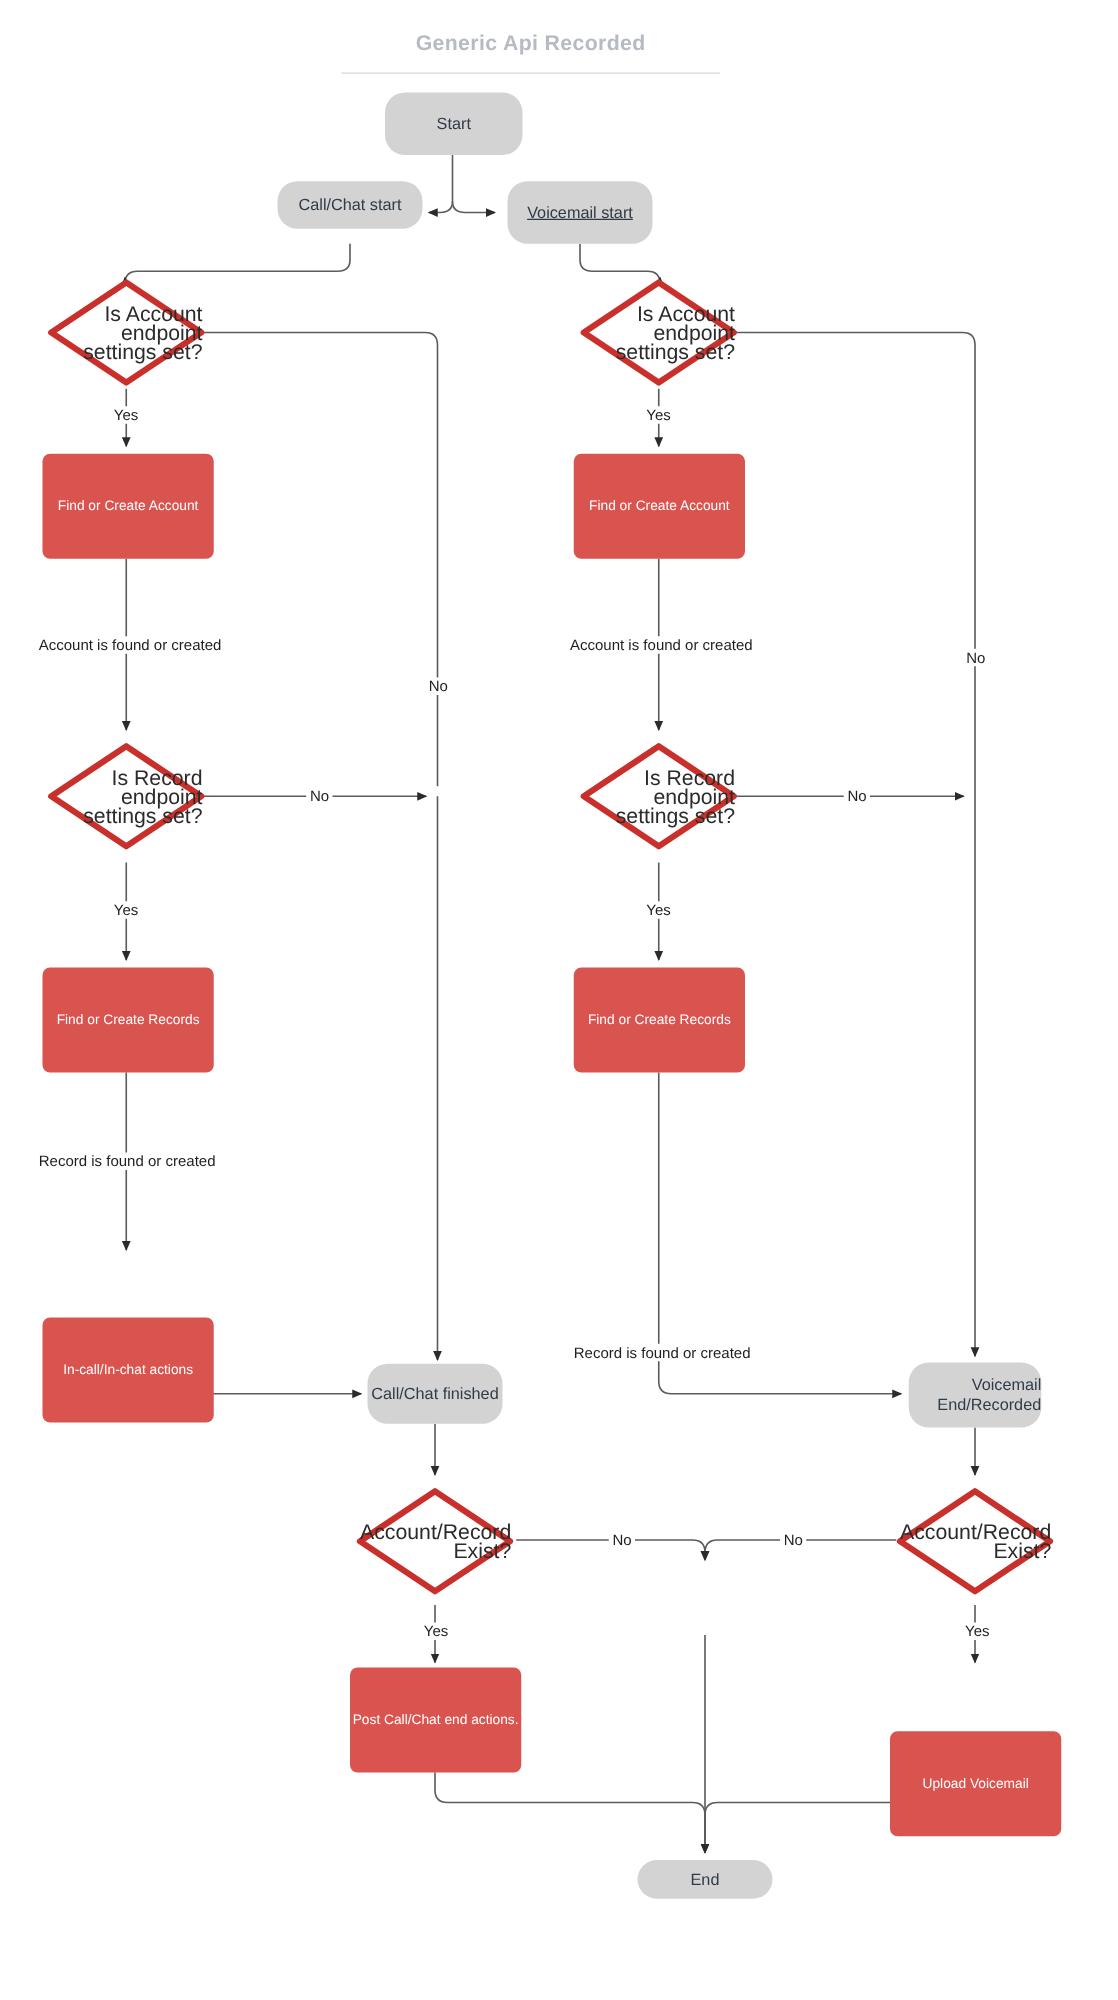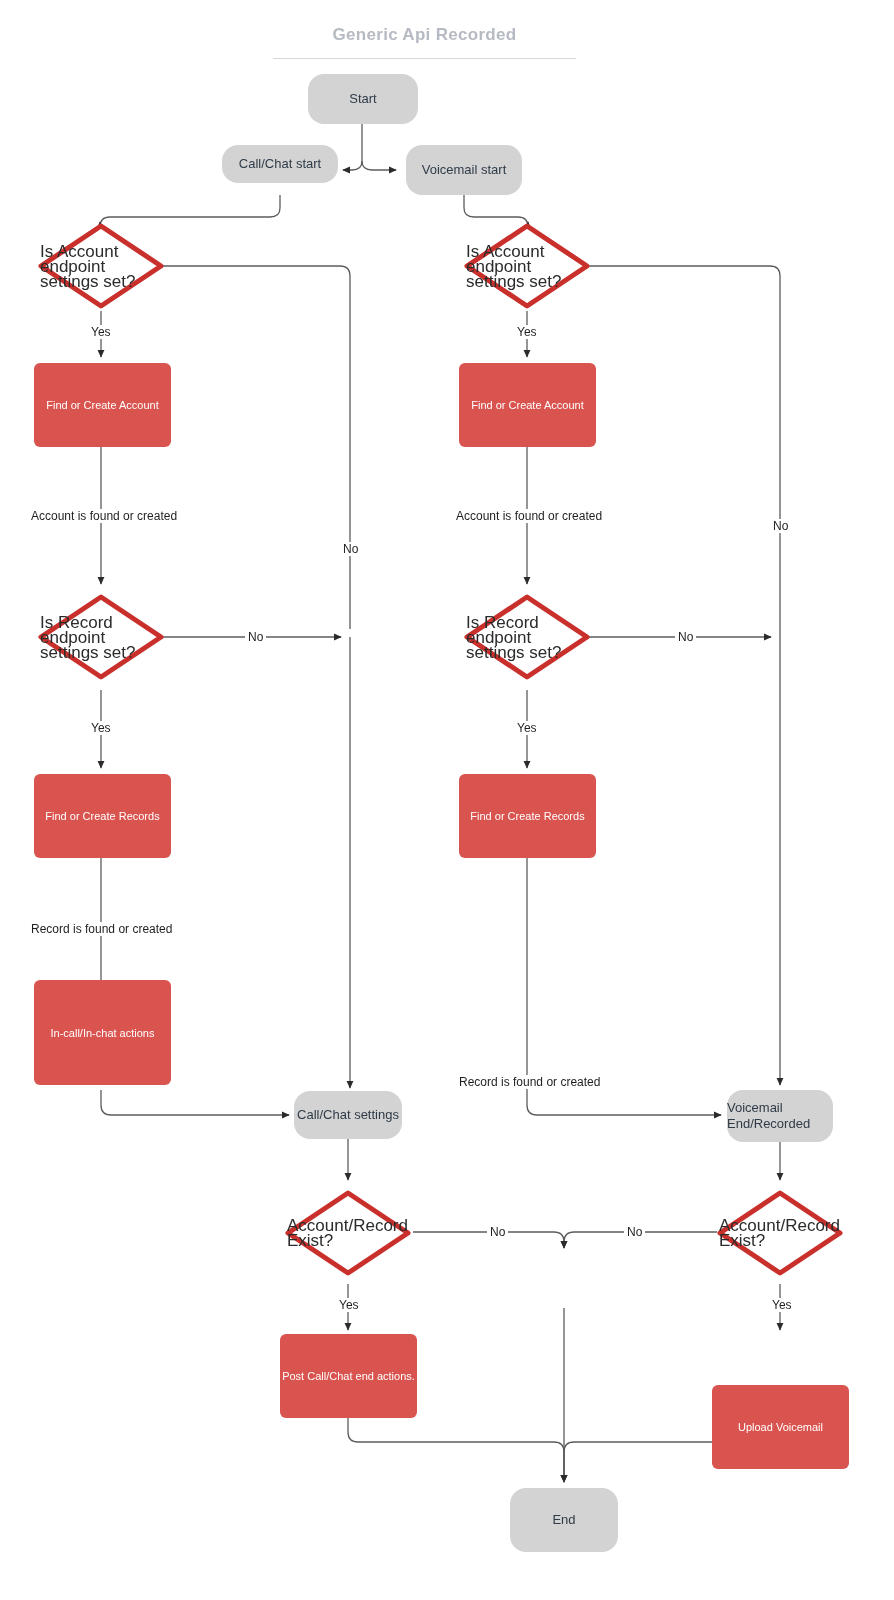--- a/index.html
+++ b/index.html
@@ -24,21 +24,21 @@
   }
 
   
   #edges{position:absolute;left:0;top:0;width:894px;height:1600px;}
   .edge{fill:none;stroke:#5c5c5c;stroke-width:1.3;}
 
   
   .node{
     position:absolute;box-sizing:border-box;
     display:flex;align-items:center;justify-content:center;
-    text-align:left;line-height:16px;
+    text-align:right;line-height:16px;
   }
   .node-term{
     background:#d3d3d4;border-radius:16px;color:#2f3b47;font-size:13px;
   }
   .node-proc{
     background:#d9534f;border-radius:6px;color:#ffffff;font-size:11px;
   }
   .node-dec{
     background:transparent;color:#2b2b2b;font-size:17px;line-height:15px;
   }
@@ -120,21 +120,21 @@
 
     <path class="edge" d="M780,1418 L780,1432 Q780,1442 770,1442 L574,1442 Q564,1442 564,1452 L564,1482" marker-end="url(#ah)"></path>
 
     <path class="edge" d="M564,1308 L564,1482" marker-end="url(#ah)"></path>
   </svg>
 
   <div class="node node-term" style="left:308px;top:74px;width:110px;height:50px;">Start</div>
 
   <div class="node node-term" style="left:222px;top:145px;width:116px;height:38px;">Call/Chat start</div>
 
-  <div class="node node-term" style="left:406px;top:145px;width:116px;height:50px;">Voicemail start</div>
+  <div class="node node-term" style="left:406px;top:145px;width:116px;height:50px;text-decoration:underline;">Voicemail start</div>
 
   <div class="node node-dec" style="left:36px;top:221px;width:130px;height:90px;">
     <svg class="dia-svg" width="130" height="90" viewBox="0 0 130 90">
       <polygon points="65,5 125,45 65,85 5,45" fill="#ffffff" stroke="#c9302c" stroke-width="5" stroke-linejoin="round"></polygon>
     </svg>
     <span class="dia-label">Is Account endpoint settings set?</span>
   </div>
 
   <div class="node node-dec" style="left:462px;top:221px;width:130px;height:90px;">
     <svg class="dia-svg" width="130" height="90" viewBox="0 0 130 90">
@@ -158,23 +158,23 @@
     <svg class="dia-svg" width="130" height="90" viewBox="0 0 130 90">
       <polygon points="65,5 125,45 65,85 5,45" fill="#ffffff" stroke="#c9302c" stroke-width="5" stroke-linejoin="round"></polygon>
     </svg>
     <span class="dia-label">Is Record endpoint settings set?</span>
   </div>
 
   <div class="node node-proc" style="left:34px;top:774px;width:137px;height:84px;">Find or Create Records</div>
 
   <div class="node node-proc" style="left:459px;top:774px;width:137px;height:84px;">Find or Create Records</div>
 
-  <div class="node node-proc" style="left:34px;top:980px;width:137px;height:105px;">In-call/In-chat actions</div>
-
-  <div class="node node-term" style="left:294px;top:1091px;width:108px;height:48px;">Call/Chat settings</div>
+  <div class="node node-proc" style="left:34px;top:1054px;width:137px;height:84px;">In-call/In-chat actions</div>
+
+  <div class="node node-term" style="left:294px;top:1091px;width:108px;height:48px;">Call/Chat finished</div>
 
   <div class="node node-term" style="left:727px;top:1090px;width:106px;height:52px;">Voicemail End/Recorded</div>
 
   <div class="node node-dec" style="left:283px;top:1188px;width:130px;height:90px;">
     <svg class="dia-svg" width="130" height="90" viewBox="0 0 130 90">
       <polygon points="65,5 125,45 65,85 5,45" fill="#ffffff" stroke="#c9302c" stroke-width="5" stroke-linejoin="round"></polygon>
     </svg>
     <span class="dia-label">Account/Record Exist?</span>
   </div>
 
@@ -183,21 +183,21 @@
       <polygon points="65,5 125,45 65,85 5,45" fill="#ffffff" stroke="#c9302c" stroke-width="5" stroke-linejoin="round"></polygon>
     </svg>
     <span class="dia-label">Account/Record Exist?</span>
   </div>
 
 
   <div class="node node-proc" style="left:280px;top:1334px;width:137px;height:84px;">Post Call/Chat end actions.</div>
 
   <div class="node node-proc" style="left:712px;top:1385px;width:137px;height:84px;">Upload Voicemail</div>
 
-  <div class="node node-term" style="left:510px;top:1488px;width:108px;height:64px;">End</div>
+  <div class="node node-term" style="left:510px;top:1488px;width:108px;height:31px;">End</div>
 
   <div class="elabel" style="left:88px;top:325px;">Yes</div>
   <div class="elabel" style="left:340px;top:542px;">No</div>
   <div class="elabel" style="left:28px;top:509px;">Account is found or created</div>
   <div class="elabel" style="left:245px;top:630px;">No</div>
   <div class="elabel" style="left:88px;top:721px;">Yes</div>
   <div class="elabel" style="left:28px;top:922px;">Record is found or created</div>
   <div class="elabel" style="left:487px;top:1225px;">No</div>
   <div class="elabel" style="left:336px;top:1298px;">Yes</div>
 

